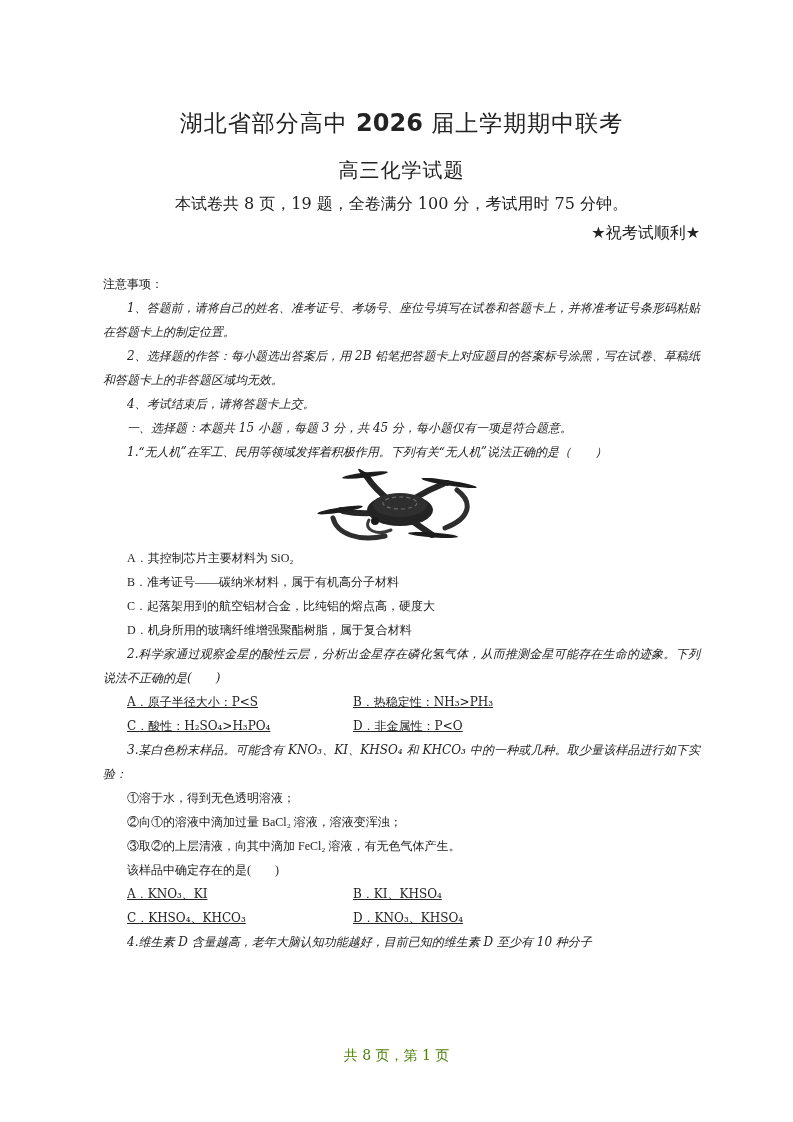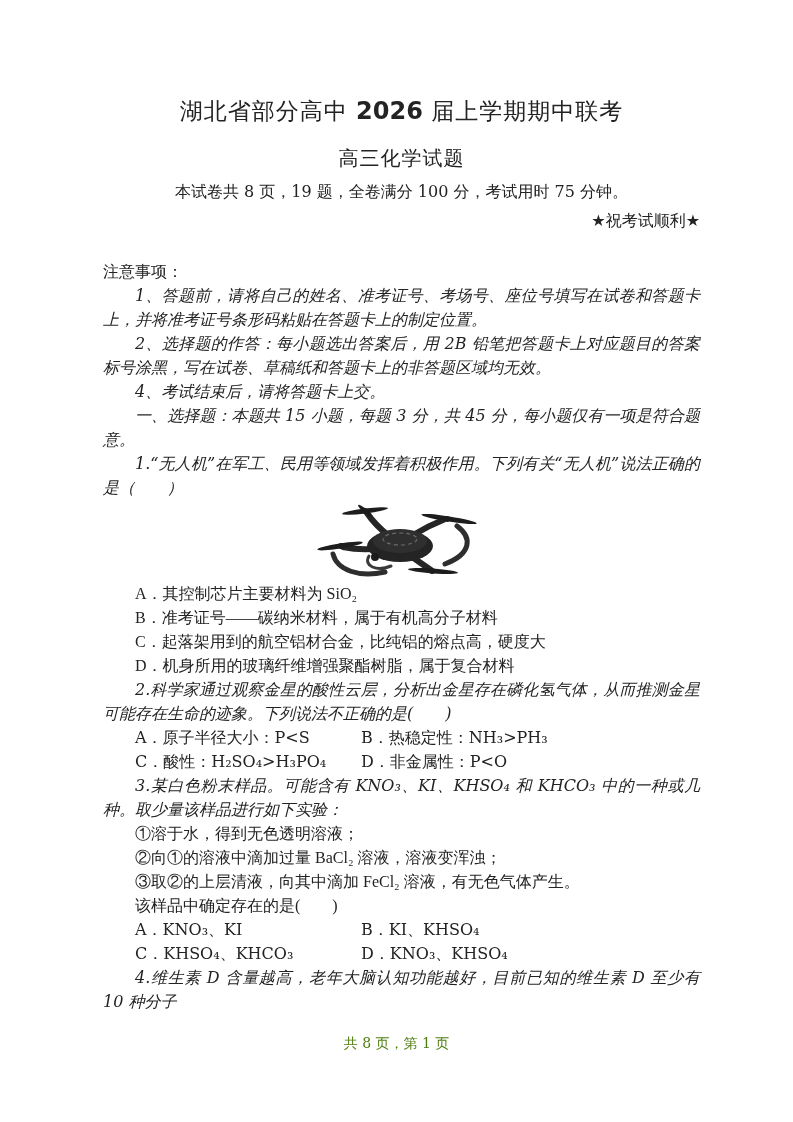--- a/index.html
+++ b/index.html
@@ -1,19 +1,19 @@
 <!DOCTYPE html>
 <html><head>
 <meta charset="utf-8">
 <style>
   html,body{margin:0;padding:0;background:#ffffff;}
   .page{
     position:relative;
     width:793px;height:1082px;
-    margin:0 auto;
+    margin:12px auto;
     background:#ffffff;
     color:#232323;
     font-family:"DejaVu Serif","DejaVu Sans","Liberation Serif",serif;
     overflow:hidden;
   }
   .content{
     position:absolute;left:103px;top:95px;width:597px;
   }
   .doc-title{
     font-size:23px;line-height:32px;text-align:center;
@@ -22,25 +22,25 @@
   .doc-title .year{
     font-family:"DejaVu Sans","Liberation Sans",sans-serif;
     font-weight:700;font-size:24px;letter-spacing:0;
   }
   .doc-subtitle{
     font-size:20px;line-height:26px;text-align:center;
     letter-spacing:1px;margin-top:18px;
   }
   .doc-info{font-size:16px;line-height:22px;text-align:center;margin-top:10px;}
   .doc-blessing{font-size:16px;line-height:22px;text-align:right;margin-top:7px;}
-  .body-block{margin-top:28px;font-size:16px;line-height:24px;text-align:justify;}
+  .body-block{margin-top:28px;font-size:12px;line-height:24px;text-align:justify;}
   .para{margin:0;}
   .indent{text-indent:2em;font-style:italic;}
   .option{padding-left:2em;font-family:Liberation Serif, serif;}
-  .opt-row{display:flex;padding-left:2em;}
+  .opt-row{display:flex;padding-left:2em;text-decoration:underline;}
   .opt-row .c1{flex:none;width:226px;}
   .opt-row .c2{flex:1;}
   .figure{height:82px;text-align:center;margin:0;}
   .figure svg{display:inline-block;vertical-align:top;}
   .footer{
     position:absolute;left:0;top:1033px;width:100%;
     text-align:center;font-size:14px;line-height:20px;color:#4d7c0f;
   }
 </style>
 </head>

